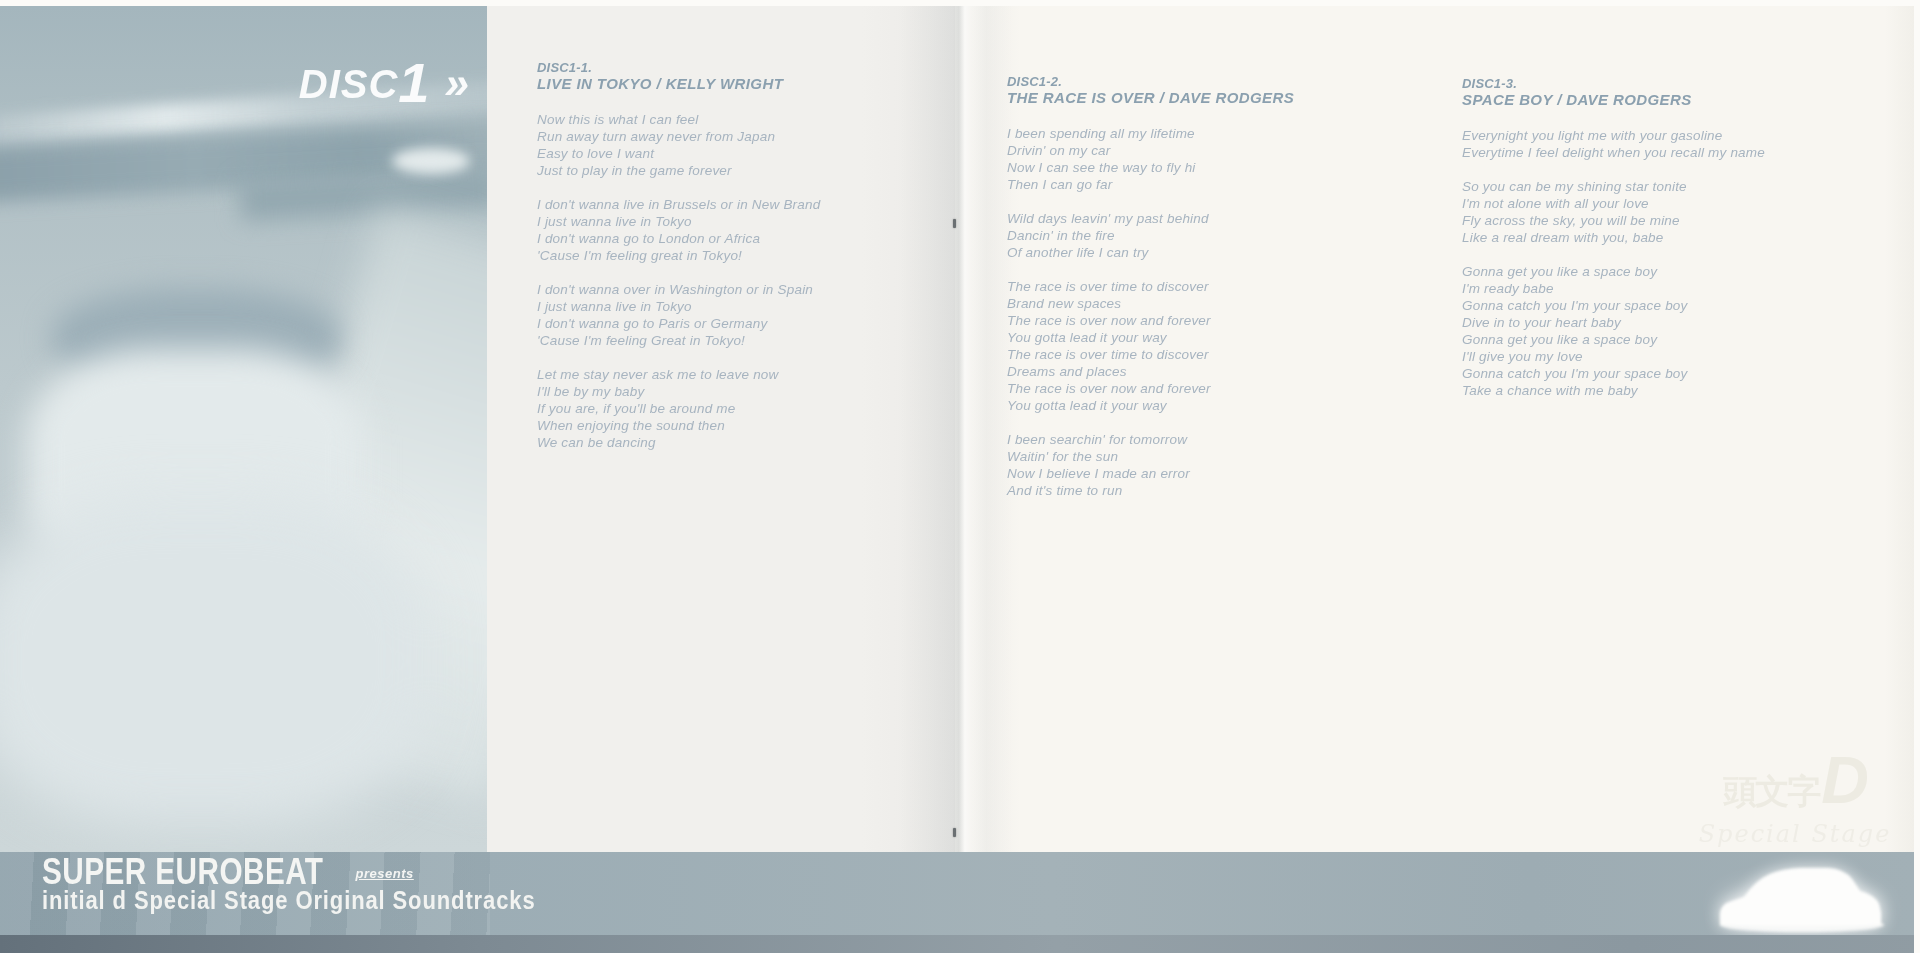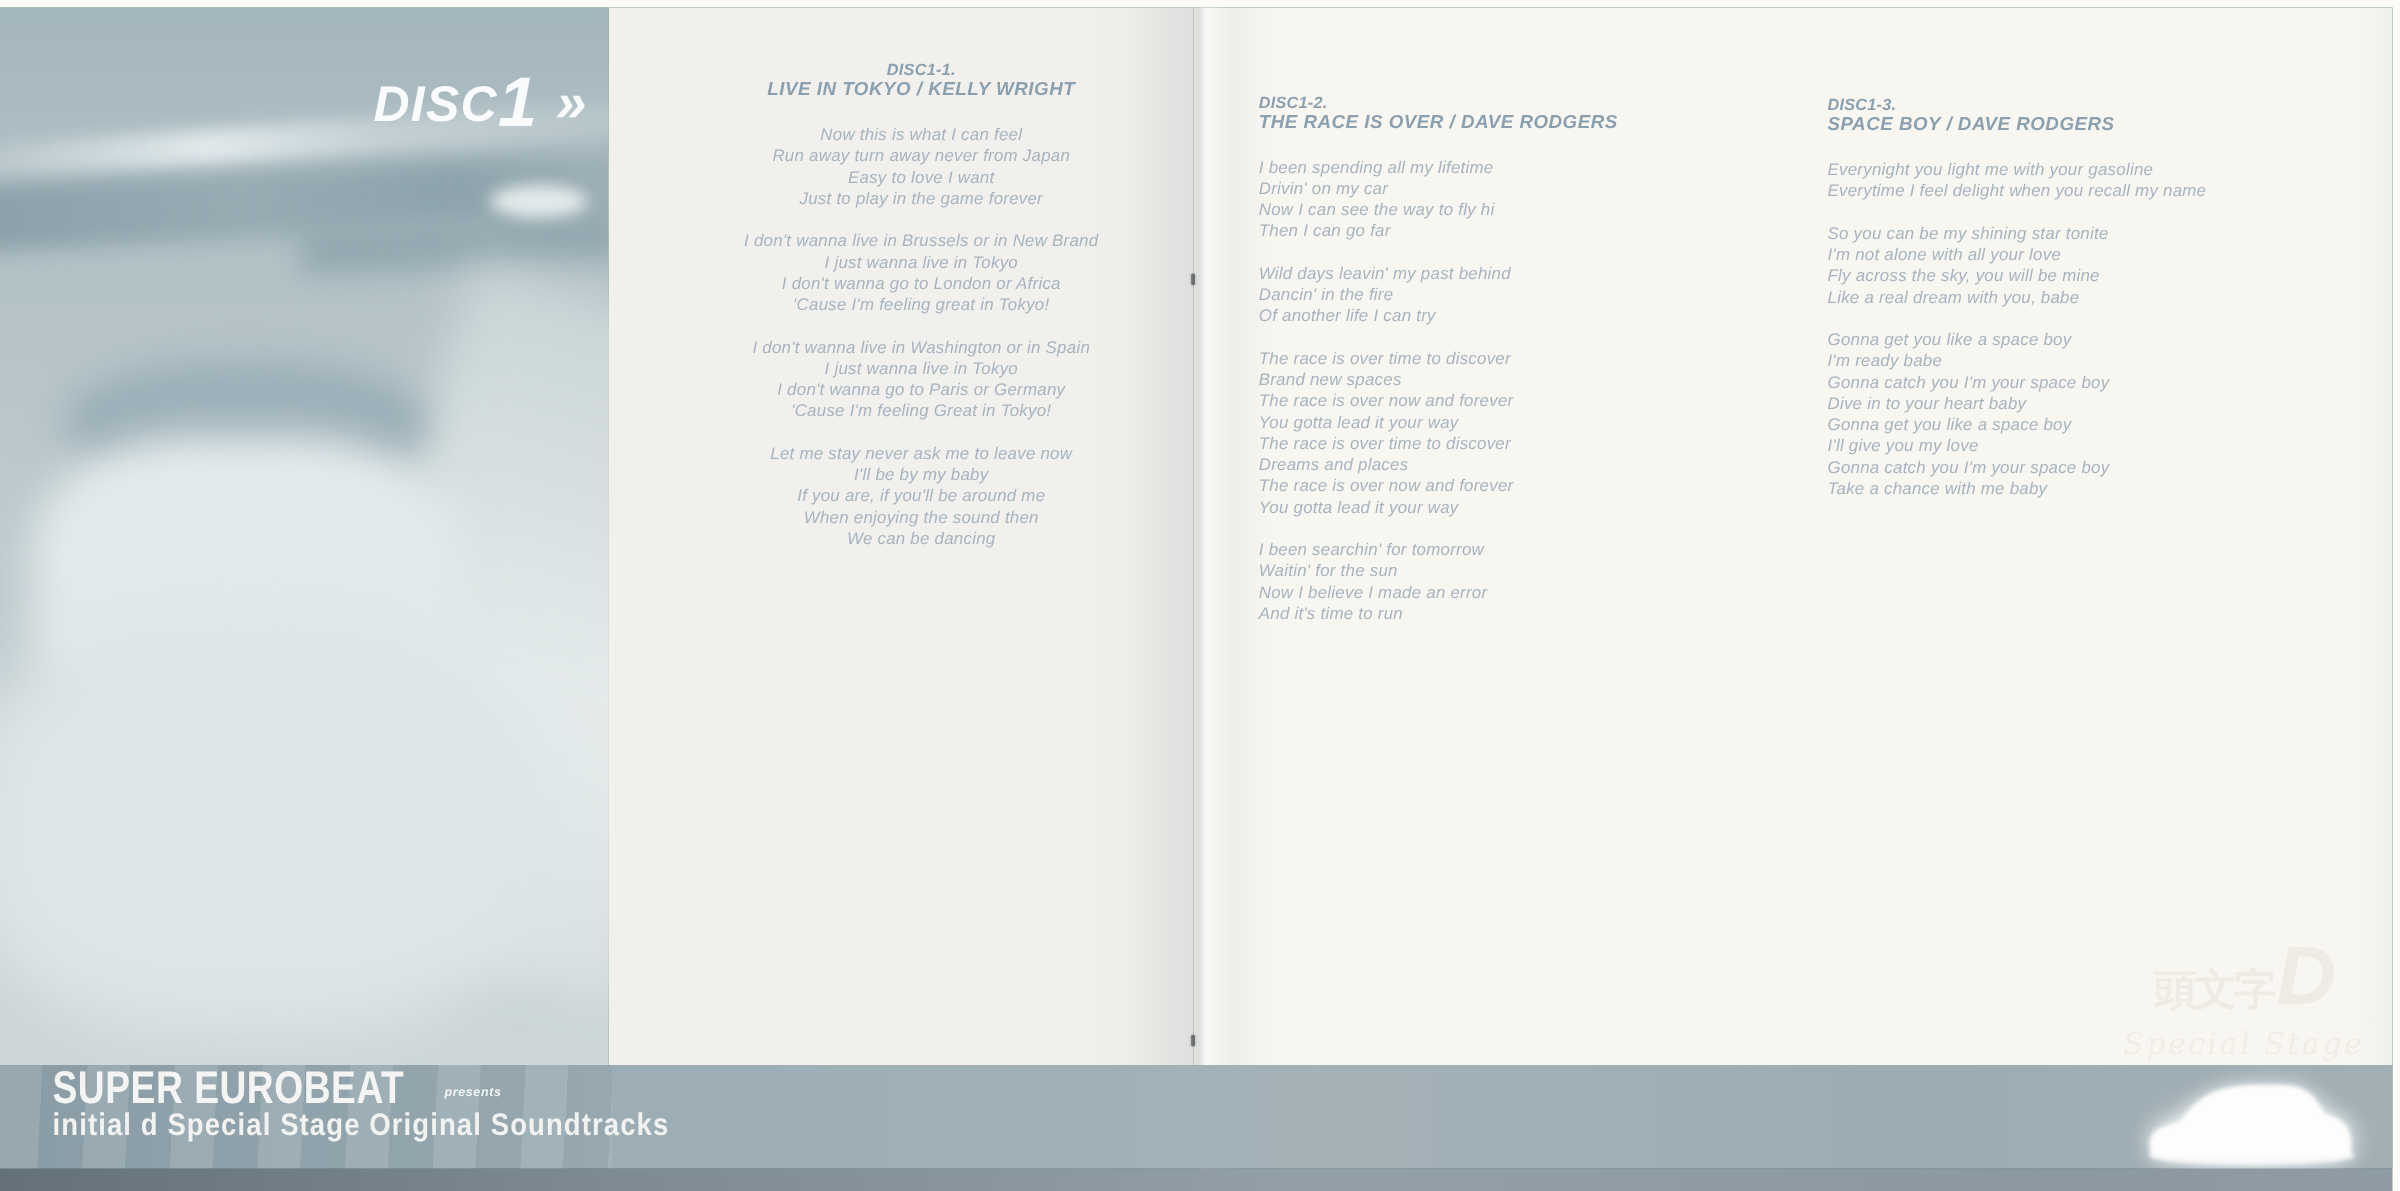--- a/index.html
+++ b/index.html
@@ -51,21 +51,21 @@
       rgba(255,255,255,.18) 60%,
       rgba(110,125,135,.05) 72%,
       rgba(110,125,135,0) 100%);}
   .staple{position:absolute;left:953px;width:3px;height:9px;background:#6a6f72;border-radius:1px;box-shadow:0 0 2px rgba(0,0,0,.35);}
   .staple.s1{top:219px;}
   .staple.s2{top:828px;}
   
   .lyrics-col{
     position:absolute;width:400px;font-style:italic;letter-spacing:.2px;
   }
-  .col1{left:537px;top:48px;text-align:center;}
+  .col1{left:537px;top:60px;}
   .col2{left:1007px;top:74px;}
   .col3{left:1462px;top:76px;}
   .track-no{font-size:13px;line-height:15px;font-weight:bold;color:#8ba0af;}
   .track-title{font-size:15px;line-height:17px;font-weight:bold;color:#8ba0af;margin-bottom:19px;letter-spacing:.4px;}
   .stanza{margin-top:17px;}
   .line{font-size:13.5px;line-height:17px;color:#a7b4c0;}
   
   .watermark{position:absolute;left:1690px;top:750px;width:210px;text-align:center;pointer-events:none;}
   .wm-kanji{font-weight:bold;color:#edebe2;letter-spacing:-2px;line-height:60px;}
   .wm-kanji .kanji{font-size:34px;}
@@ -74,21 +74,21 @@
   
   .footer-bar{
     position:absolute;left:0;top:852px;width:1914px;height:83px;
     background:linear-gradient(90deg,#8fa2ab 0%,#9cadb5 25%,#a4b2b8 55%,#9dacb3 80%,#a2b0b6 100%);
   }
   .bar-streaks{position:absolute;left:0;top:0;width:490px;height:83px;
     background:repeating-linear-gradient(93deg,rgba(255,255,255,.07) 0 34px,rgba(40,60,70,.05) 34px 70px);
   }
   .brand-line{position:absolute;left:42px;top:0px;color:#f4f5f3;white-space:nowrap;}
   .brand{display:inline-block;font-size:35px;font-weight:bold;letter-spacing:.5px;transform:scaleX(.85) scaleY(1.05);transform-origin:left bottom;}
-  .presents{display:inline-block;font-size:10px;font-weight:bold;font-style:italic;margin-left:-22px;vertical-align:6px;letter-spacing:.5px;}
+  .presents{display:inline-block;font-size:13px;font-weight:bold;font-style:italic;margin-left:-22px;vertical-align:6px;letter-spacing:.5px;text-decoration:underline;}
   .album{position:absolute;left:42px;top:34px;color:#f2f3f1;font-size:25px;font-weight:bold;letter-spacing:1px;white-space:nowrap;transform:scaleX(.88);transform-origin:left top;}
   
   .car-wrap{position:absolute;left:1712px;top:855px;width:180px;height:80px;}
   .car-glow{position:absolute;left:10px;top:30px;width:160px;height:44px;background:rgba(255,255,255,.55);border-radius:50%;filter:blur(12px);}
   .car-svg{position:absolute;left:0;top:0;filter:blur(1.6px) drop-shadow(0 0 8px rgba(255,255,255,.8));}
   
   .bottom-strip{position:absolute;left:0;top:935px;width:1920px;height:18px;
     background:linear-gradient(90deg,#64717b 0%,#7d8a93 25%,#94a0a7 55%,#8b98a0 85%,#909ca3 100%);}
   .top-margin{position:absolute;left:0;top:0;width:1920px;height:6px;background:#fcfbf8;}
   .right-margin{position:absolute;left:1914px;top:0;width:6px;height:953px;background:#fcfbf8;}
@@ -124,21 +124,21 @@
         <div class="line">Easy to love I want</div>
         <div class="line">Just to play in the game forever</div>
       </div>
       <div class="stanza">
         <div class="line">I don't wanna live in Brussels or in New Brand</div>
         <div class="line">I just wanna live in Tokyo</div>
         <div class="line">I don't wanna go to London or Africa</div>
         <div class="line">'Cause I'm feeling great in Tokyo!</div>
       </div>
       <div class="stanza">
-        <div class="line">I don't wanna live in Washington or in Spain</div>
+        <div class="line">I don't wanna over in Washington or in Spain</div>
         <div class="line">I just wanna live in Tokyo</div>
         <div class="line">I don't wanna go to Paris or Germany</div>
         <div class="line">'Cause I'm feeling Great in Tokyo!</div>
       </div>
       <div class="stanza">
         <div class="line">Let me stay never ask me to leave now</div>
         <div class="line">I'll be by my baby</div>
         <div class="line">If you are, if you'll be around me</div>
         <div class="line">When enjoying the sound then</div>
         <div class="line">We can be dancing</div>

